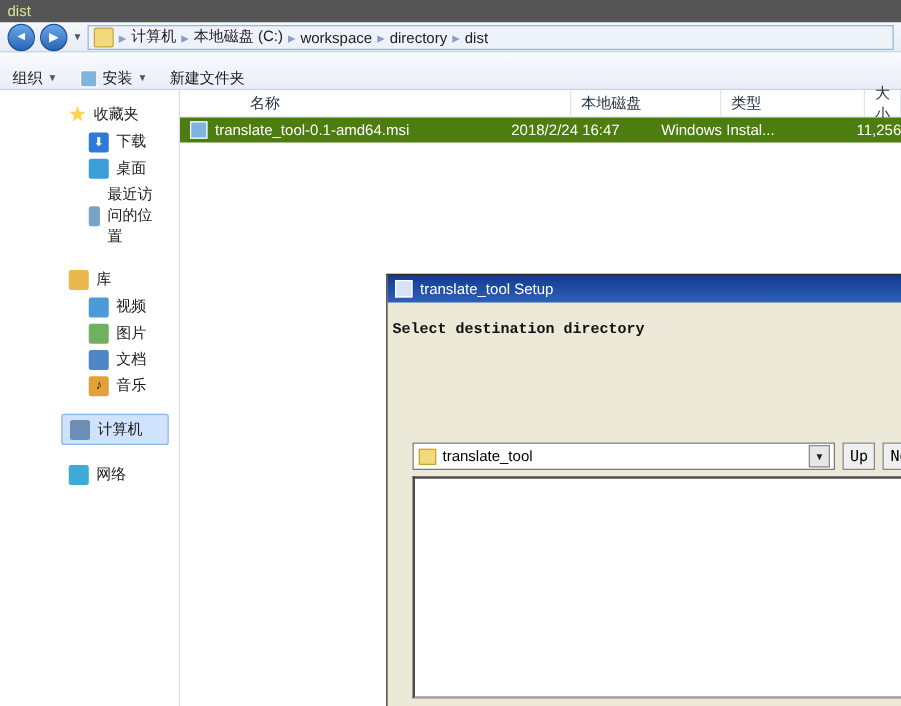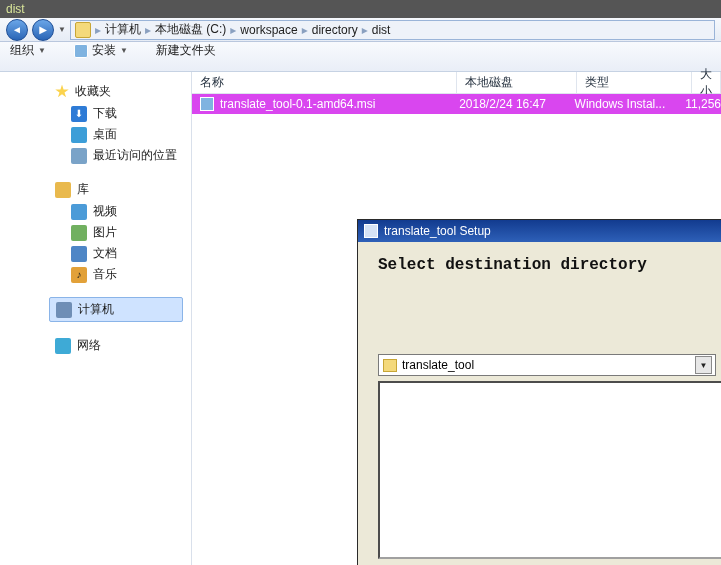--- a/index.html
+++ b/index.html
@@ -4,51 +4,51 @@
 <style>
   * { box-sizing: border-box; margin: 0; padding: 0; font-family: "Segoe UI", Tahoma, Arial, sans-serif; font-size: 12px; }
   body { background: #fff; width: 721px; height: 565px; overflow: hidden; }
   
   .titlebar { height: 18px; background: #555; color: #d9e59a; padding-left: 6px; display: flex; align-items: center; font-family: Consolas, monospace; }
   .nav-row { height: 24px; background: linear-gradient(#f5f8fc,#e6ecf5); border-bottom: 1px solid #b9c7dd; display: flex; align-items: center; padding: 0 6px; gap: 4px; }
   .nav-btn { width: 22px; height: 22px; border-radius: 50%; background: linear-gradient(#6aa6e8,#2a65b6); color:#fff; display:flex;align-items:center;justify-content:center; font-size:10px; border:1px solid #1f4f96; }
   .path-bar { flex: 1; height: 20px; background: #eef2f9; border:1px solid #9ab4d8; display:flex; align-items:center; padding:0 4px; gap:4px; }
   .path-seg { color:#222; }
   .path-sep { color:#8aa0c0; }
-  .toolbar { height: 30px; background: linear-gradient(#f8fafd,#e9eef7); border-bottom:1px solid #c6d2e3; display:flex; align-items:flex-start; padding:0 10px; gap:28px; }
+  .toolbar { height: 30px; background: linear-gradient(#f8fafd,#e9eef7); border-bottom:1px solid #c6d2e3; display:flex; align-items:flex-end; padding:0 10px; gap:18px; }
   .toolbar-item { color:#1a1a1a; display:flex; align-items:center; gap:4px; }
   .dd { font-size:8px; color:#555;}
   
   .main-split { display:flex; height: calc(565px - 18px - 24px - 30px); }
   .sidebar { width: 157px; background: #fff; border-right:1px solid #d9e0eb; padding:8px 4px; overflow:hidden;margin-left:45px;}
   .side-group-h { display:flex; align-items:center; gap:6px; padding:3px 6px; font-weight:400; color:#1a1a1a;}
   .side-item { display:flex; align-items:center; gap:6px; padding:2px 6px 2px 22px; color:#1a1a1a;}
   .side-sel { background:#cfe3ff; border:1px solid #8ab4e8; border-radius:2px; margin-right:4px;}
   .side-gap { height:12px; }
   .ic { width:16px; height:16px; display:inline-flex; align-items:center; justify-content:center; border-radius:2px; font-size:10px;}
   .ic-star{ background:#fbd34e; width:14px;height:14px; clip-path: polygon(50% 0%,61% 35%,98% 35%,68% 57%,79% 91%,50% 70%,21% 91%,32% 57%,2% 35%,39% 35%);}
   .ic-dl{ background:#2e7bd6; color:#fff;} .ic-desk{background:#3c9ed8;} .ic-rec{background:#7aa3c8;}
   .ic-lib{background:#e9b94d;} .ic-vid{background:#4b9bd8;} .ic-img{background:#71b060;}
   .ic-doc{background:#4e86c6;} .ic-mus{background:#e2a139;}
   .ic-comp{background:#6f8eb6;} .ic-net{background:#3eaad6;}
   
   .filepane { flex:1; position:relative; background:#fff; }
   .col-head { display:flex; height:22px; border-bottom:1px solid #dfe5ee; align-items:stretch; }
   .col { border-right:1px solid #dfe5ee; color:#25313f; padding:3px 8px; display:flex; align-items:center;}
-  .col-name{ width:265px;} .col-date{ width:120px;} .col-type{ width:115px;font-family:Liberation Serif, serif;} .col-size{ flex:1; }
-  .row-sel { position:absolute; left:0; right:0; top:22px; height:20px; background:#d946ef; color:#fff; display:flex; align-items:center; font-family:Consolas,"Courier New",monospace; font-size:12px;}
+  .col-name{ width:265px;margin-left:48px;} .col-date{ width:120px;} .col-type{ width:115px;font-family:Liberation Serif, serif;} .col-size{ flex:1; }
+  .row-sel { position:absolute; left:0; right:0; top:22px; height:20px; background:#4d7c0f; color:#fff; display:flex; align-items:center; font-family:Consolas,"Courier New",monospace; font-size:12px;}
   .row-sel .cell-name{ width:265px; padding-left:8px; display:flex; align-items:center; gap:6px;}
-  .row-sel .cell-date{ width:120px;margin-left:12px;} .row-sel .cell-type{ width:115px;} .row-sel .cell-size{ flex:1; text-align:right; }
+  .row-sel .cell-date{ width:120px;} .row-sel .cell-type{ width:115px;} .row-sel .cell-size{ flex:1; text-align:right; }
   .ic-msi { width:14px; height:14px; background:#7fb3e0; border:1px solid #fff;}
   
   .dialog { position:absolute; left:165px; top:147px; width:493px; height:413px; background:#ece9d8; border:1px solid #2a2a2a; box-shadow:2px 2px 0 rgba(0,0,0,.25);}
   .dlg-title { height:22px; background:linear-gradient(#123b8f,#2e60b8); color:#fff; display:flex; align-items:center; padding:0 6px; font-family:Consolas,"Courier New",monospace; font-size:12px;}
   .dlg-title .ic-inst{ width:14px;height:14px;background:#d6e3f6;border:1px solid #fff;margin-right:6px;}
   .dlg-body { position:relative; height:calc(100% - 22px); }
-  .sel-dest { position:absolute; left:20px; top:14px; font-weight:bold; color:#111; font-family:Consolas,"Courier New",monospace; font-size:16px;}
+  .sel-dest { position:absolute; left:4px; top:14px; font-weight:bold; color:#111; font-family:Consolas,"Courier New",monospace; font-size:12px;}
   .combo-row { position:absolute; left:20px; top:112px; right:24px; display:flex; gap:6px; align-items:center;}
   .combo { width:338px; height:22px; background:#fff; border:1px solid #7a7a7a; display:flex; align-items:center; padding:0 3px 0 4px; font-family:Consolas,monospace; }
   .combo .ic-fold{ width:14px;height:13px;background:#f4d97b;border:1px solid #c8a636;margin-right:5px;}
   .combo .combo-arrow{ margin-left:auto; width:17px;height:18px;background:#e7e7e7;border:1px solid #8a8a8a;display:flex;align-items:center;justify-content:center;font-size:8px;color:#222;}
   .btn-small { height:22px; padding:0 5px; background:#efefef; border:1px solid #888; font-family:Consolas,monospace; }
   .listbox { position:absolute; left:20px; top:139px; width:454px; height:178px; background:#fff; border:2px inset #a0a0a0; }
 </style>
 </head>
 <body>
 

